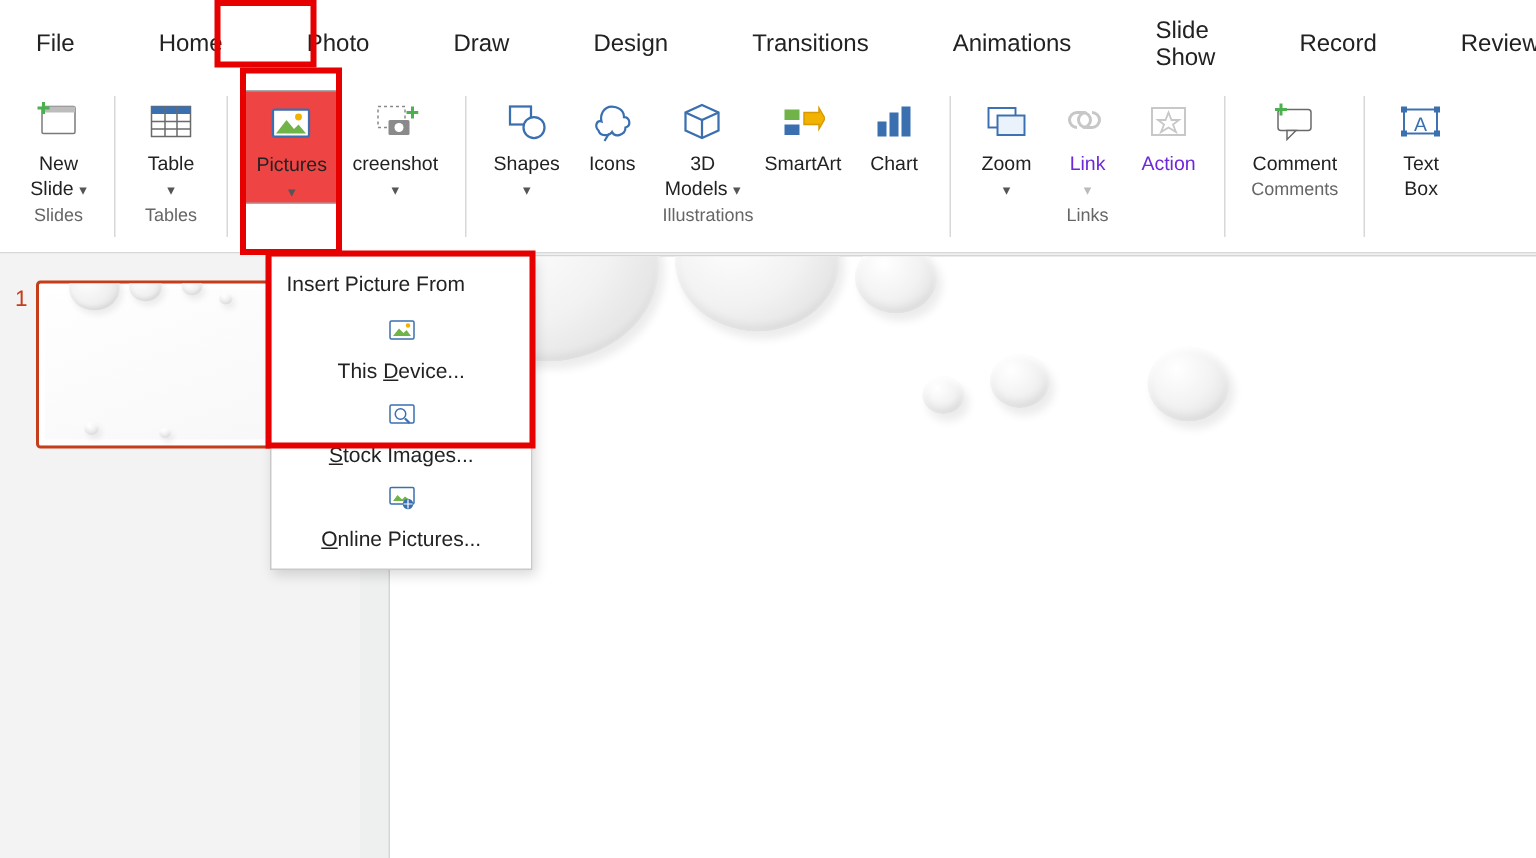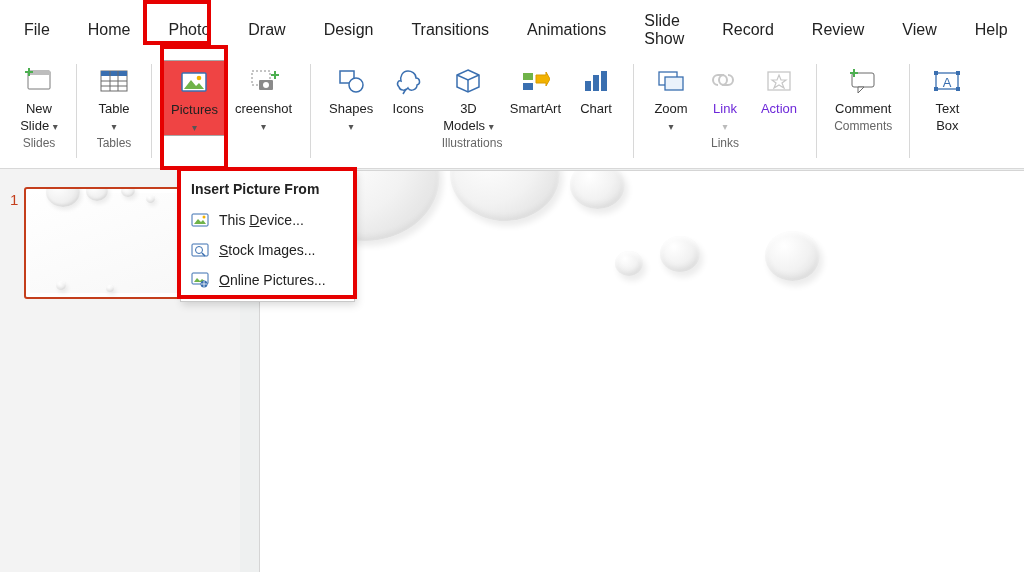--- a/index.html
+++ b/index.html
@@ -1,19 +1,19 @@
 <!DOCTYPE html>
 <html><head>
 <meta charset="utf-8">
 <style>
   * { box-sizing: border-box; margin: 0; padding: 0; font-family: "Segoe UI", Arial, sans-serif; }
   body { width: 1024px; height: 572px; background: #fff; overflow: hidden; position: relative; }
 
   
-  .tabs { display: flex; align-items: center; padding: 8px 14px 4px 14px; gap: 18px; font-size: 16px; color: #222; }
+  .tabs { display: flex; align-items: center; padding: 8px 14px 4px 14px; gap: 36px; font-size: 16px; color: #222; }
   .tab { padding: 4px 10px; cursor: pointer; }
   .tab.active { background: #fff; }
 
   
   .ribbon { display: flex; align-items: stretch; background: #fff; padding: 2px 6px 0 6px; height: 120px; }
   .group { display: flex; flex-direction: column; align-items: center; position: relative; padding: 2px 6px 2px 6px; }
   .group-items { display: flex; align-items: flex-start; }
   .group-label { font-size: 12px; color: #666; padding: 2px 0 4px 0; height: 18px; text-align: center; width: 100%; }
   .sep { width: 1px; background: #d8d8d8; margin: 6px 4px 18px 4px; }
   .btn { display: flex; flex-direction: column; align-items: center; justify-content: flex-start; padding: 4px 8px 0 8px; min-width: 54px; cursor: pointer; }
@@ -39,22 +39,22 @@
 
   .canvas-pane { flex: 1; position: relative; background: #eef0f0; }
   .canvas { position: absolute; left: 20px; top: 2px; right: -60px; bottom: -60px; background: #fff; box-shadow: 0 0 0 1px #d5d5d5; overflow: hidden; }
   .canvas .drop { position: absolute; background: radial-gradient(circle at 35% 30%, #ffffff 0%, #f2f2f2 50%, #e8e8e8 70%, #dedede 100%); border-radius: 50%; box-shadow: inset 0 2px 4px rgba(255,255,255,.95), inset 0 -4px 6px rgba(0,0,0,.05), 3px 5px 6px rgba(0,0,0,.08); }
 
   
   .hl { position: absolute; border: 4px solid #e60000; pointer-events: none; }
 
   
   .pictures-menu { position: absolute; left: 180px; top: 170px; width: 175px; background: #fff; border: 1px solid #c9c9c9; box-shadow: 2px 3px 8px rgba(0,0,0,.15); padding: 6px 0 6px 0; }
-  .pictures-menu .menu-title { font-size: 14px; font-weight: 700; color: #222; padding: 4px 10px 8px 10px; }
-  .mitem { display: flex; align-items: center; gap: 10px; padding: 6px 10px; font-size: 14px; color: #222; cursor: pointer; }
+  .pictures-menu .menu-title { font-size: 14px; font-weight: 400; color: #222; padding: 4px 10px 8px 10px; }
+  .mitem { display: flex; align-items: center; gap: 10px; padding: 6px 10px; font-size: 14px; color: #222; cursor: pointer; flex-direction: column; }
   .mitem .mi-icon { width: 18px; height: 18px; display: flex; align-items: center; justify-content: center; }
   .ul { text-decoration: underline; }
 
   
   .btn.pressed { background: #ef4444; border: 1px solid #a8a8a8; border-radius: 2px; }
 
 </style>
 </head>
 <body>
 

